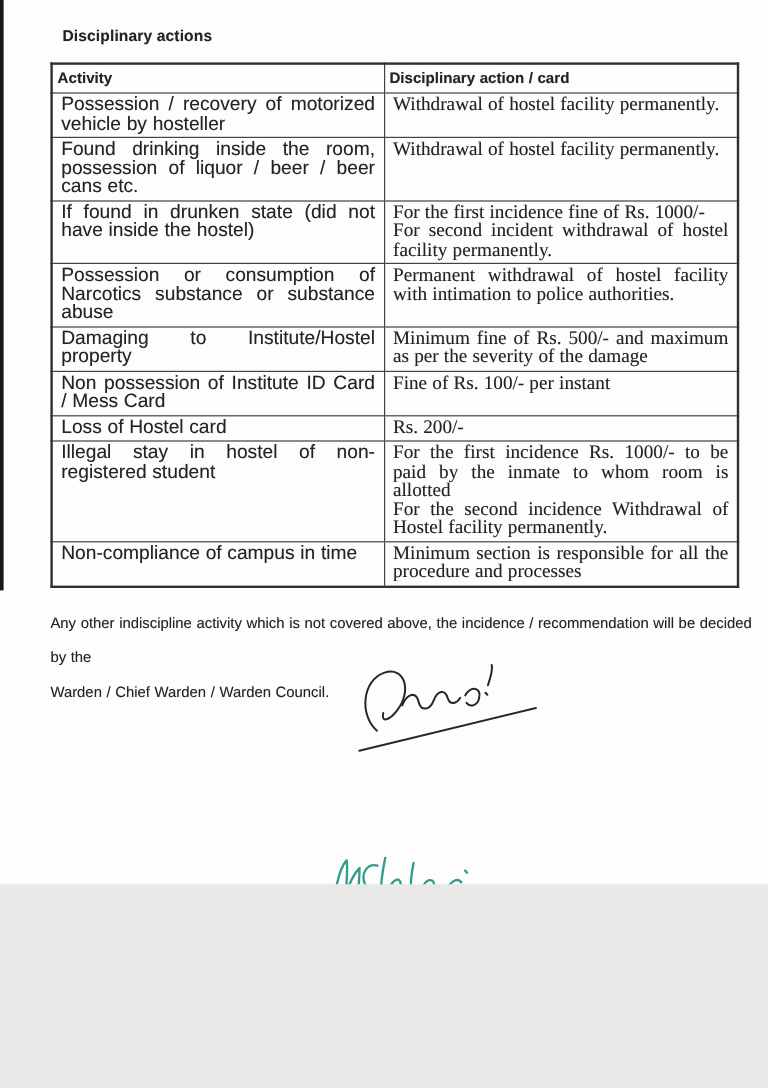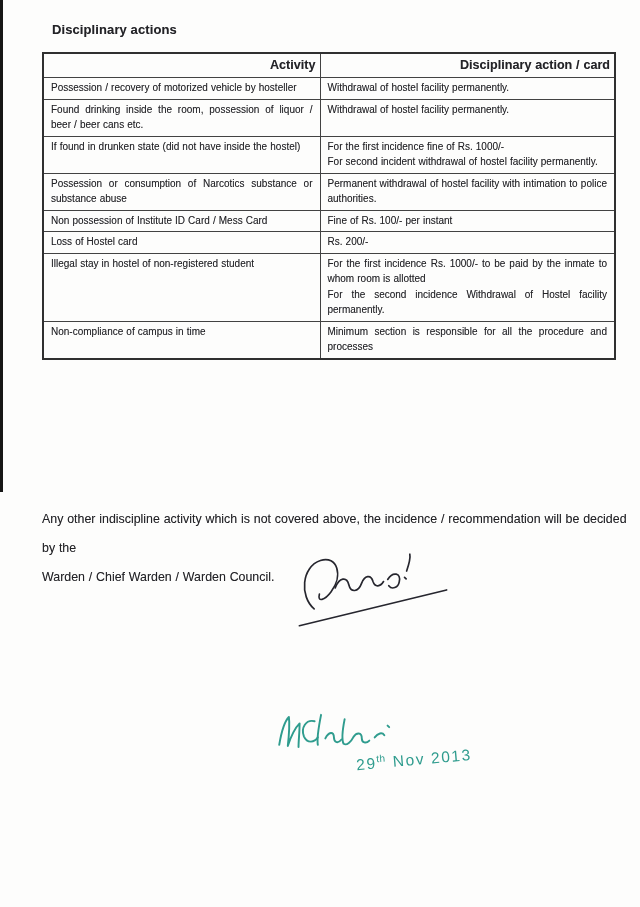--- a/index.html
+++ b/index.html
@@ -1,49 +1,49 @@
 <!DOCTYPE html>
 <html><head>
 <meta charset="utf-8">
 <style>
   html,body { margin:0; padding:0; background:#e8e8e8; }
   .page {
-    position:relative; width:640px; height:907px; margin:0 auto;
+    position:relative; width:640px; height:737px; margin:0 auto;
     background:#fdfdfc; overflow:hidden;
     font-family:"Liberation Sans","DejaVu Sans",sans-serif;
     color:#232327;
     text-shadow:0 0 0.6px rgba(40,40,45,0.35);
   }
   .edge-artifact {
     position:absolute; left:0; top:0; width:3px; height:492px;
     background:#161616;
   }
   .doc-title {
     position:absolute; left:52px; top:22px;
     font-size:13px; font-weight:bold; letter-spacing:0.1px;
   }
   .doc-table {
     position:absolute; left:42px; top:52px; width:572px;
     border-collapse:collapse; table-layout:fixed;
     border:2px solid #303030;
   }
   .doc-table th, .doc-table td {
     border:1px solid #424242;
-    font-size:10px; line-height:15.5px;
+    font-size:16px; line-height:15.5px;
     vertical-align:top; padding:2px 7px 3px 7px;
     word-spacing:0.3px;
   }
   .doc-table thead th {
-    font-weight:bold; text-align:right; font-size:12.6px;
+    font-weight:bold; text-align:left; font-size:12.6px;
     padding:3px 4px 4px 4px; line-height:16px;
   }
   col.c-activity { width:277px; }
   col.c-action  { width:295px; }
   .cell-activity { text-align:justify; }
-  .cell-action   { text-align:justify; white-space:pre-line; }
+  .cell-action   { text-align:justify; white-space:pre-line;font-family:Liberation Serif, serif; }
   .note {
     position:absolute; left:42px; top:505px; width:588px;
     font-size:12.4px; line-height:29px; white-space:pre-line;
     word-spacing:0.4px;
   }
   .sig-dark {
     position:absolute; left:288px; top:550px; width:170px; height:82px;
   }
   .sig-teal-wrap {
     position:absolute; left:276px; top:710px; width:230px; height:80px;
@@ -100,20 +100,24 @@
 For second incident withdrawal of hostel facility permanently.</td>
     </tr>
 
 
     <tr>
       <td class="cell-activity">Possession or consumption of Narcotics substance or substance abuse</td>
       <td class="cell-action">Permanent withdrawal of hostel facility with intimation to police authorities.</td>
     </tr>
 
 
+    <tr>
+      <td class="cell-activity">Damaging to Institute/Hostel property</td>
+      <td class="cell-action">Minimum fine of Rs. 500/- and maximum as per the severity of the damage</td>
+    </tr>
 
     <tr>
       <td class="cell-activity">Non possession of Institute ID Card / Mess Card</td>
       <td class="cell-action">Fine of Rs. 100/- per instant</td>
     </tr>
 
     <tr>
       <td class="cell-activity">Loss of Hostel card</td>
       <td class="cell-action">Rs. 200/-</td>
     </tr>

